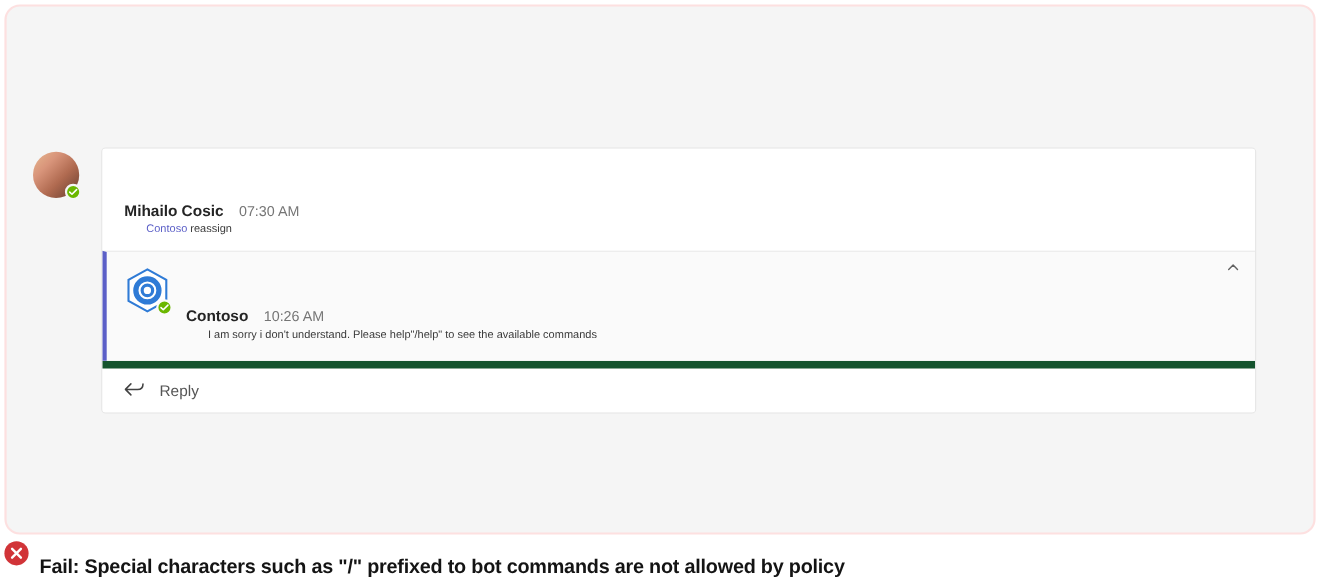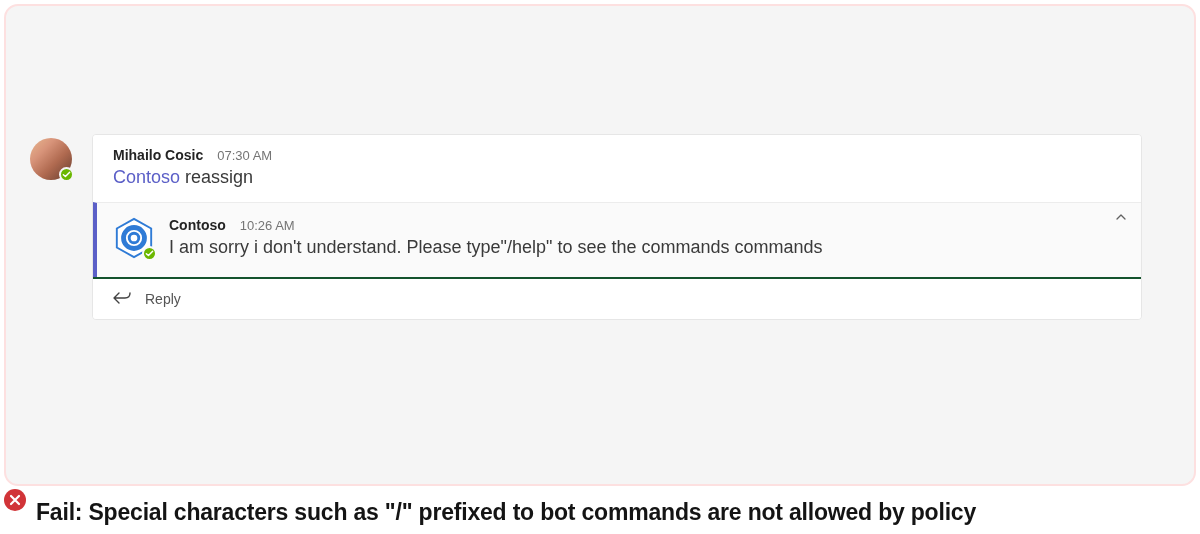--- a/index.html
+++ b/index.html
@@ -69,23 +69,23 @@
   .msg-root {
     background: #ffffff;
     padding: 12px 20px 14px 20px;
   }
   .msg-header {
     display: flex;
     align-items: baseline;
     gap: 14px;
     margin-bottom: 4px;
   }
-  .author { font-size: 14px; font-weight: 700; color: #242424; }
+  .author { font-size: 14px; font-weight: 700; color: #242424; margin-top: 36px; }
   .timestamp { font-size: 13px; color: #757575; }
-  .msg-body { font-size: 18px; color: #3a3a3a; }
+  .msg-body { font-size: 10px; color: #3a3a3a; margin-left: 20px; }
   .mention { color: #5b5fc7; }
   .msg-reply-wrap {
     background: #fafafa;
     border-top: 1px solid #ececec;
     border-left: 4px solid #5b5fc7;
     padding: 14px 20px 18px 16px;
     display: flex;
     position: relative;
     gap: 14px;
   }
@@ -106,21 +106,21 @@
   .collapse-caret {
     position: absolute;
     top: 8px;
     right: 14px;
     color: #616161;
     font-size: 11px;
     cursor: pointer;
   }
   .reply-row {
     background: #ffffff;
-    border-top: 2px solid #14532d;
+    border-top: 7px solid #14532d;
     padding: 12px 20px;
     display: flex;
     align-items: center;
     gap: 14px;
     cursor: text;
   }
   .reply-icon { color: #424242; display:flex; align-items:center;}
   .reply-label { font-size: 14px; color: #555; }
   .fail-row {
     position: absolute;
@@ -134,21 +134,21 @@
     width: 22px;
     height: 22px;
     border-radius: 50%;
     background: #d13438;
     display: flex;
     align-items: center;
     justify-content: center;
     flex: 0 0 22px;
   }
   .fail-text {
-    font-size: 23px;
+    font-size: 18px;
     font-weight: 800;
     color: #141414;
     letter-spacing: -0.2px;
     margin-top: 26px;
   }
 </style>
 </head>
 <body>
 
 <div class="frame">
@@ -188,21 +188,21 @@
             <svg viewBox="0 0 10 10">
                 <path d="M1.5 5.2 L3.8 7.3 L8.5 2.6" stroke="#ffffff" stroke-width="1.6" fill="none" stroke-linecap="round" stroke-linejoin="round"></path>
               </svg>
           </span>
         </div>
         <div class="reply-content">
           <div class="msg-header">
             <span class="author">Contoso</span>
             <span class="timestamp">10:26 AM</span>
           </div>
-          <div class="msg-body">I am sorry i don't understand. Please type"/help" to see the commands commands</div>
+          <div class="msg-body">I am sorry i don't understand. Please help"/help" to see the available commands</div>
         </div>
         <div class="collapse-caret">
           <svg width="12" height="12" viewBox="0 0 12 12">
               <path d="M2 8 L6 4 L10 8" stroke="#616161" stroke-width="1.3" fill="none" stroke-linecap="round" stroke-linejoin="round"></path>
             </svg>
         </div>
       </div>
 
       <div class="reply-row">
         <span class="reply-icon">

